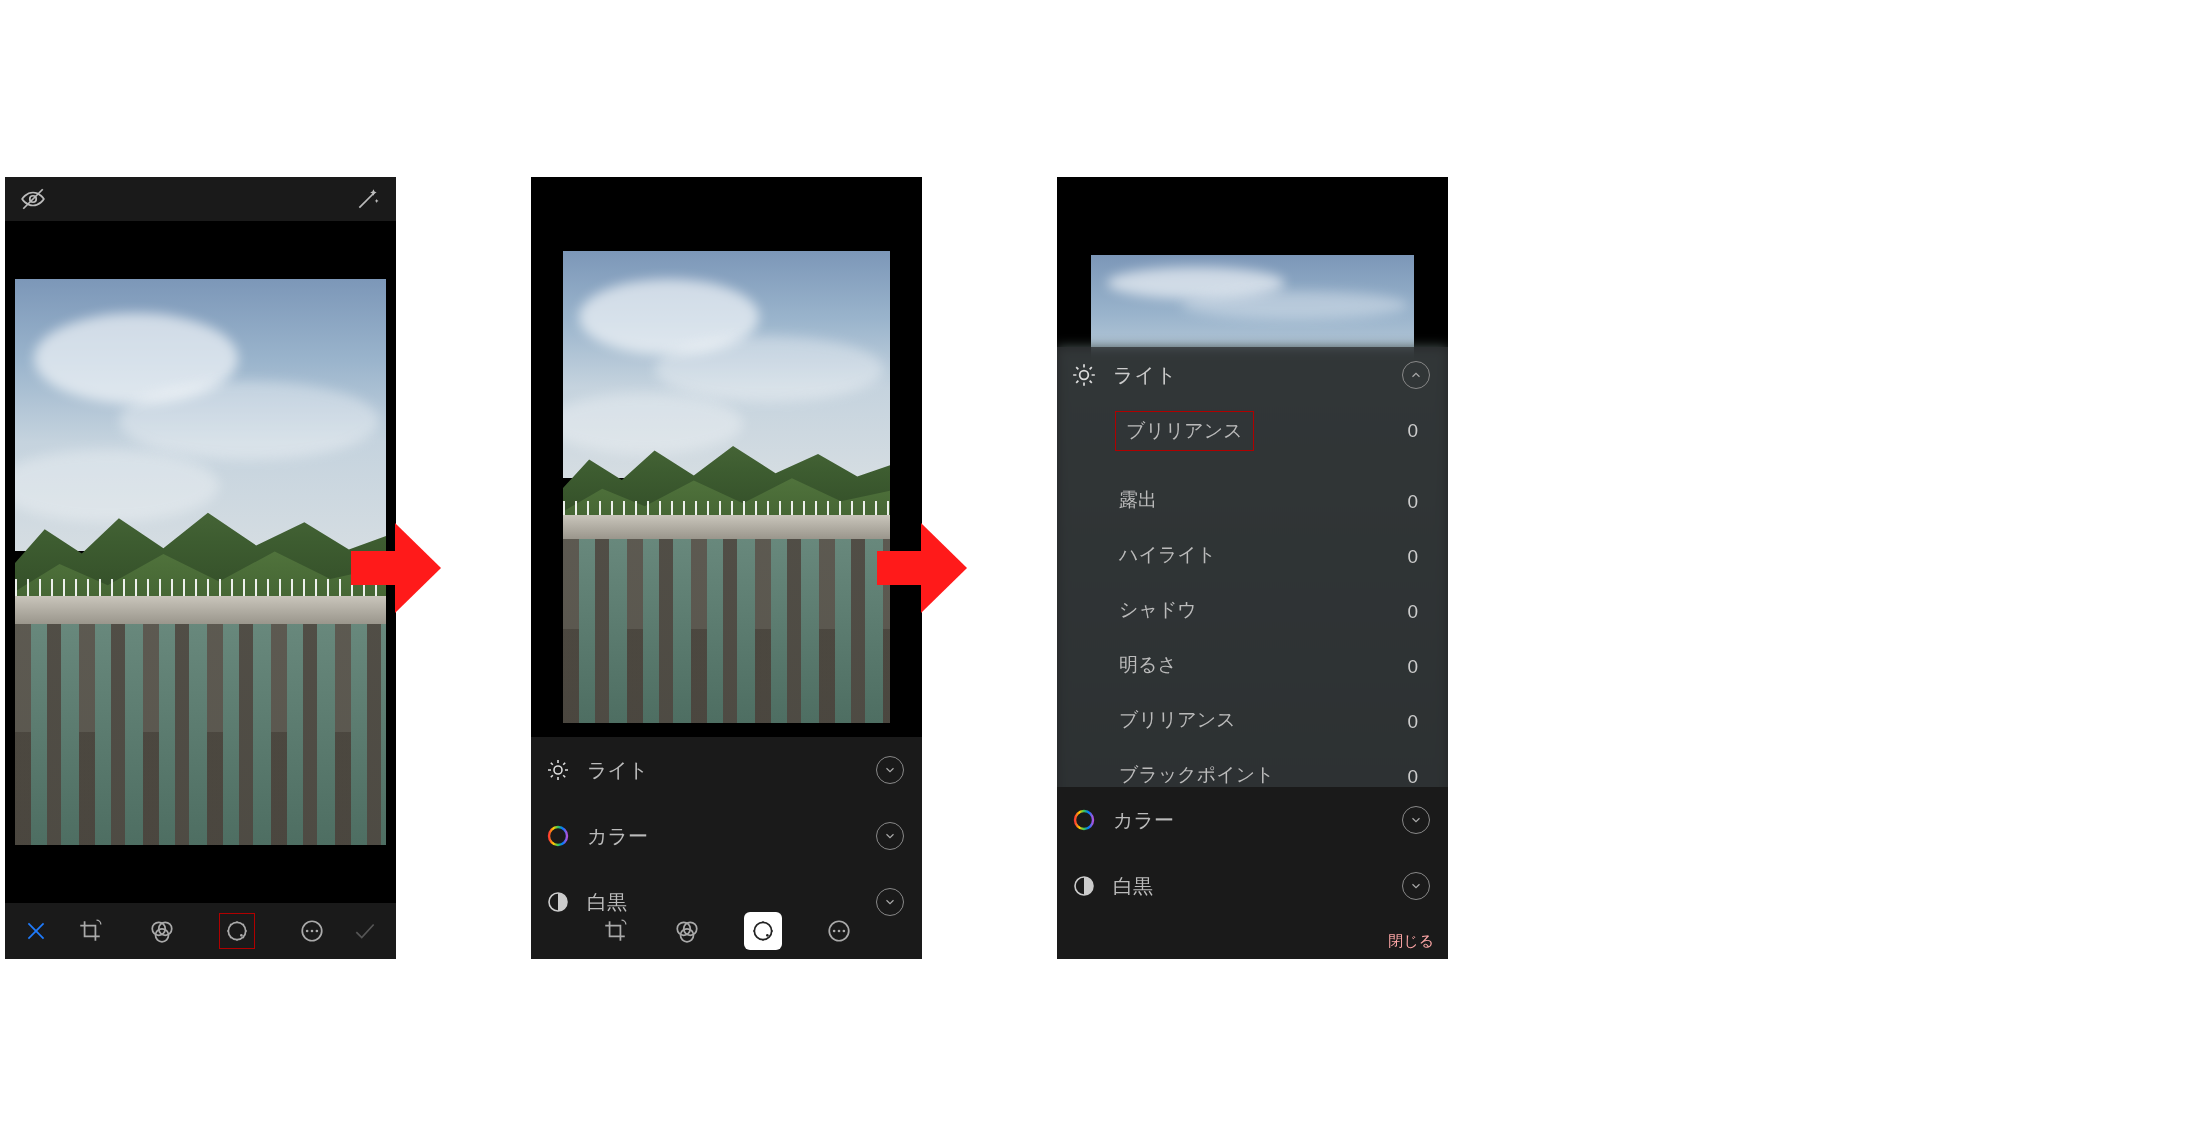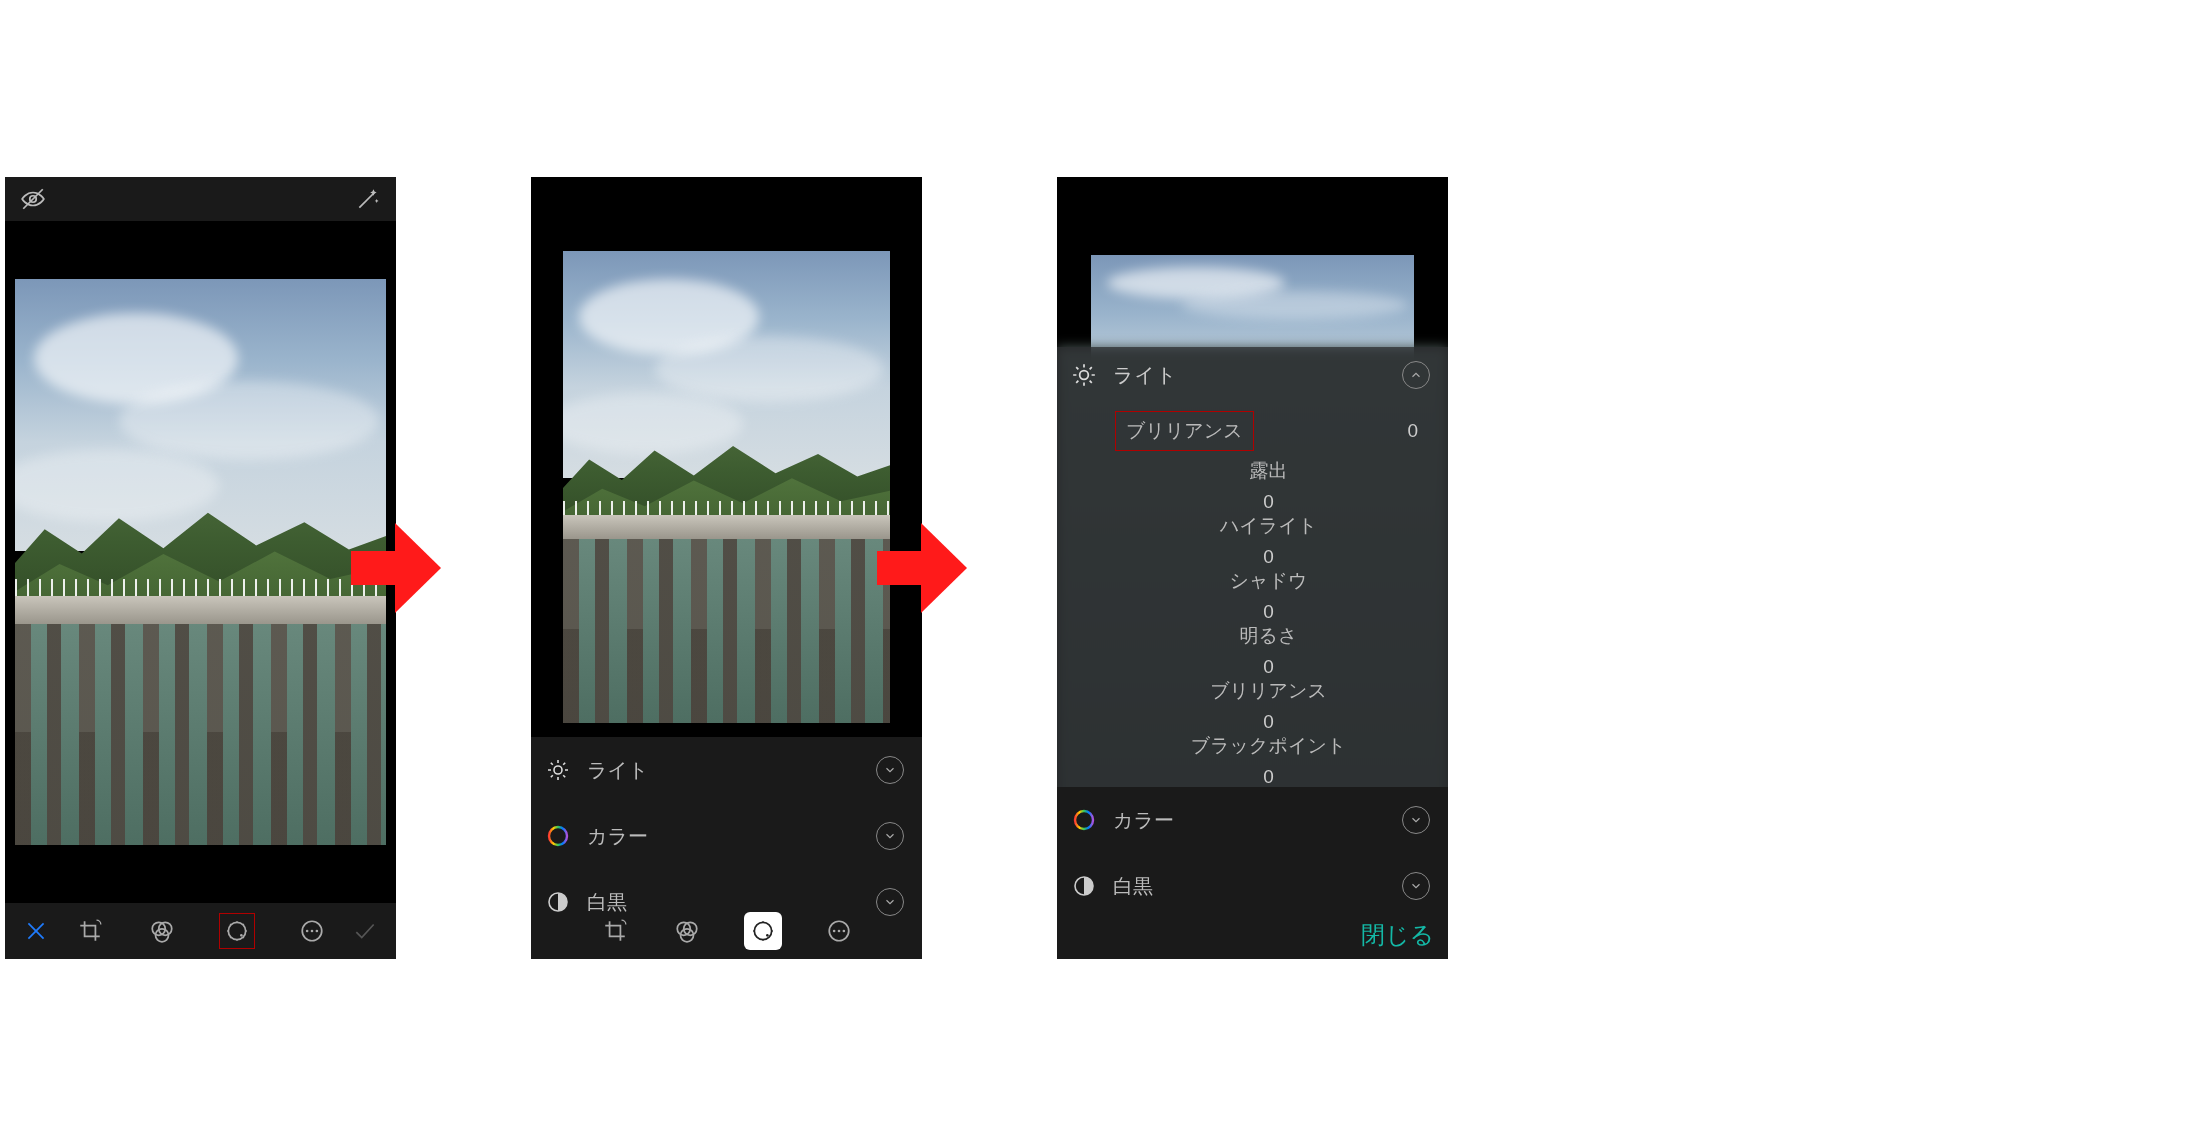--- a/index.html
+++ b/index.html
@@ -165,34 +165,34 @@
     background:rgba(40,40,40,.92);
   }
   .light-header {
     height:56px; display:flex; align-items:center; padding:0 18px 0 14px; gap:16px;
   }
   .light-header .label { flex:1; color:#ccc; font-size:20px; letter-spacing:1px; }
   .light-header .icon { width:26px; height:26px; }
   .light-header .chev-up { width:28px; height:28px; border:1.5px solid #888; border-radius:50%; display:flex; align-items:center; justify-content:center; }
   .light-header .chev-up svg{ width:14px; height:14px; stroke:#aaa; fill:none; stroke-width:2;}
   .sub-row {
-    height:55px; display:flex; align-items:center;
+    height:55px; display:flex; align-items:flex-end;
     padding:0 30px 0 62px;
-    color:#bbb; font-size:19px;flex-direction:column;
+    color:#bbb; font-size:19px;
   }
   .sub-row .sub-label{flex:1;}
   .sub-row .sub-val{color:#ccc; font-size:19px;}
   .sub-row-wrap{display:flex; align-items:center; height:55px;}
   .sub-row-wrap .box{border:1.5px solid #b00000; padding:6px 10px; margin-left:58px;}
   .sub-row-wrap .box span{color:#bbb; font-size:19px;}
   .sub-row-wrap .val{margin-left:auto; margin-right:30px; color:#ccc; font-size:19px;}
 
   .bottom-close {
     position:absolute; bottom:8px; right:14px;
-    color:#14b8a6; font-size:24px;
+    color:#fca5a5; font-size:15px;
     background:none; border:none;
   }
 
   
   .blur-bg {
     position:absolute; left:0; right:0; top:170px; bottom:160px;
     background: linear-gradient(180deg,#4a5855,#3a4644);
     filter: blur(6px);
   }
 </style>

